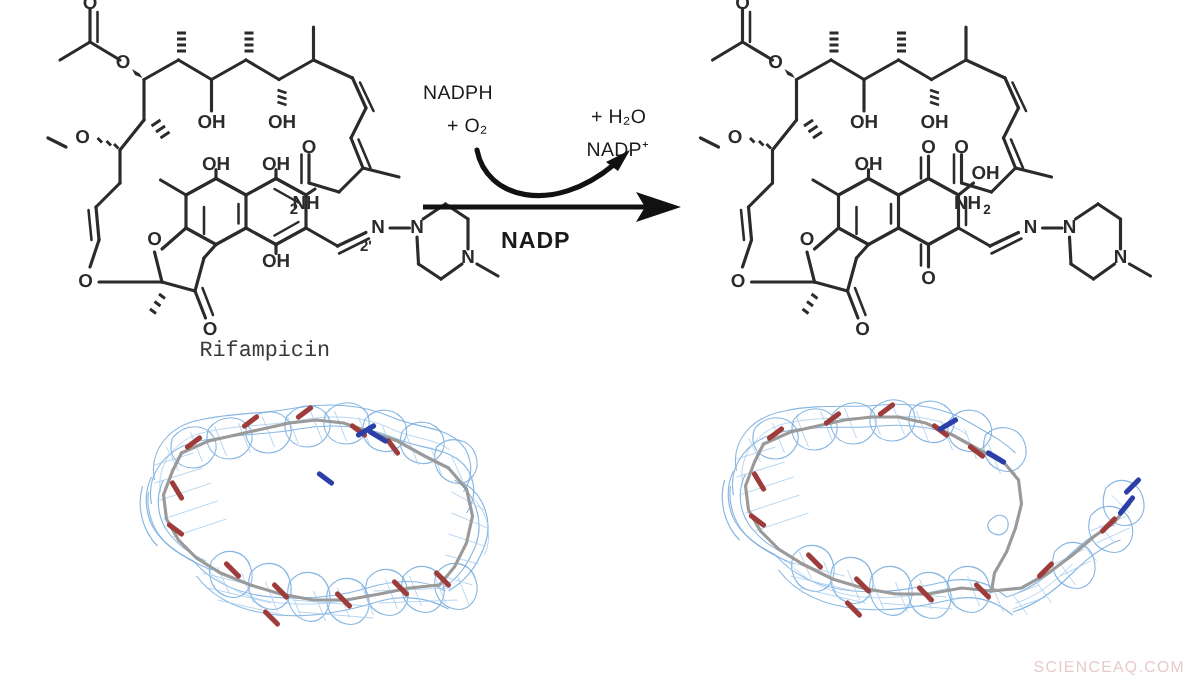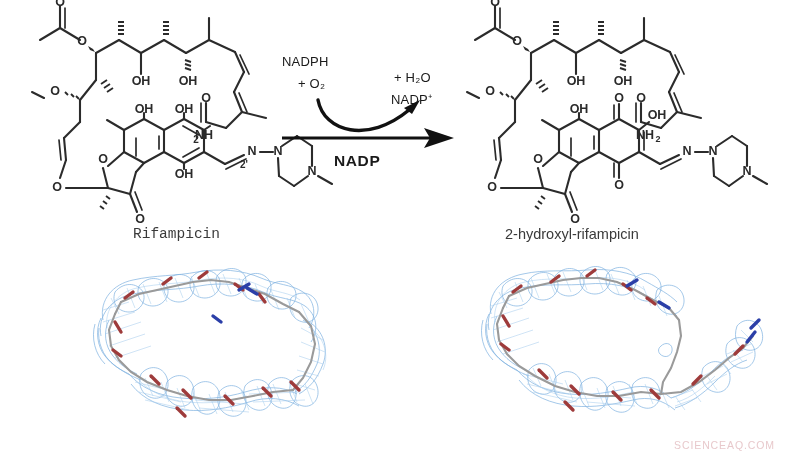--- a/index.html
+++ b/index.html
@@ -93,21 +93,21 @@
   .density svg { display: block; width: 100%; height: 100%; overflow: visible; }
   .mesh      { stroke: #7fb2e0; stroke-width: .75; fill: none; opacity: .95; }
   .mesh-soft { stroke: #a8cdee; stroke-width: .65; fill: none; opacity: .85; }
   .mdl-bond  { stroke: #9a9a9a; stroke-width: 2.1; fill: none; stroke-linecap: round; }
   .mdl-o     { stroke: #9e3b3b; stroke-width: 3.4; stroke-linecap: round; fill: none; }
   .mdl-n     { stroke: #2b3fa8; stroke-width: 3.4; stroke-linecap: round; fill: none; }
 
   
   #watermark {
     position: absolute;
-    right: 25px; bottom: 7px;
+    right: 10px; bottom: 7px;
     font-family: "Liberation Sans", sans-serif;
     font-size: 10.5px;
     letter-spacing: .9px;
     color: #e8c9cc;
     white-space: nowrap;
   }
 </style>
 </head>
 <body>
 
@@ -355,21 +355,20 @@
         <path class="bond" d="M292,146 L292,166"></path>
         <text class="atom" x="292" y="172">N</text>
         <path class="bond" d="M288,176 L274,186"></path>
         <path class="bond" d="M274,186 L259,176"></path>
         <path class="bond" d="M258,158 L259,176"></path>
         <path class="bond" d="M298,176 L312,184"></path>
       </g>
     </svg>
   </div>
 
-  <div class="caption" id="caption-right">2-hydroxyl-rifampicin</div>
 
   <div class="density" id="density-left">
     <svg viewBox="0 0 260 175" xmlns="http://www.w3.org/2000/svg">
       <defs>
         <filter id="blurL">
             <feGaussianBlur stdDeviation="0.35"></feGaussianBlur>
           </filter>
       </defs>
       <g filter="url(#blurL)">
 

